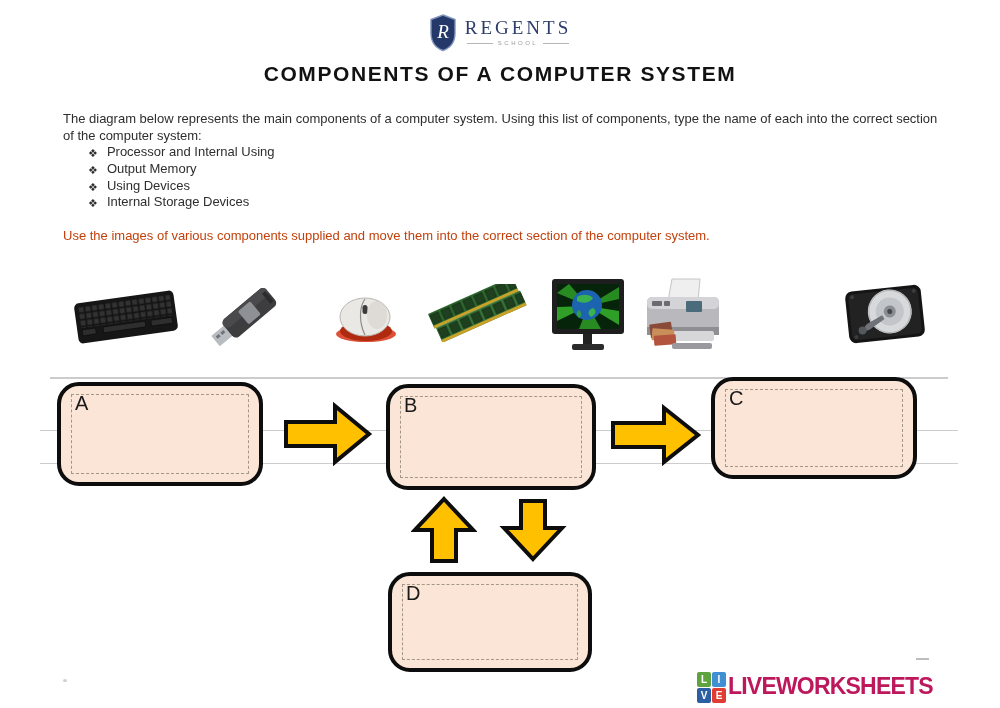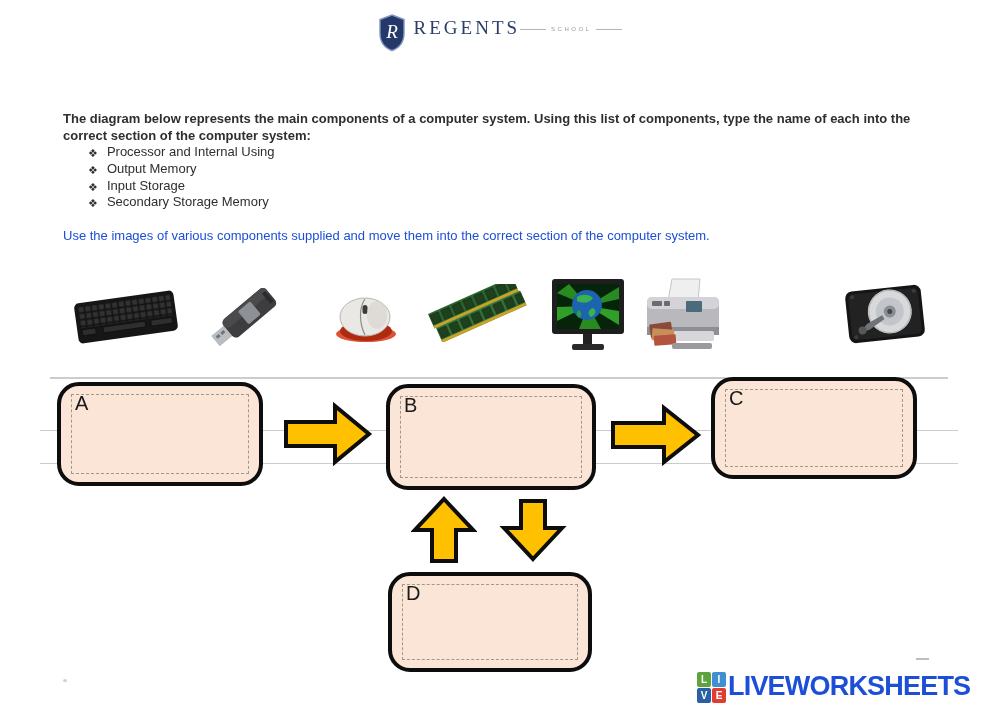--- a/index.html
+++ b/index.html
@@ -2,33 +2,33 @@
 <html><head>
 <meta charset="utf-8">
 <style>
   * { margin:0; padding:0; box-sizing:border-box; }
   body { background:#888; font-family:"Liberation Sans", sans-serif; }
   .page { position:relative; width:1000px; height:708px; background:#ffffff; margin:0 auto; overflow:hidden; }
 
   
   .school-logo { position:absolute; top:14px; left:0; right:0; display:flex; justify-content:center; align-items:flex-start; gap:8px; }
   .shield { width:28px; height:38px; }
-  .school-text { display:flex; flex-direction:row; align-items:center; padding-top:4px; }
+  .school-text { display:flex; flex-direction:column; align-items:center; padding-top:4px; }
   .school-name { font-family:"Liberation Serif", serif; font-size:19px; color:#2c3c6b; letter-spacing:3px; line-height:20px; }
   .school-subrow { display:flex; align-items:center; gap:5px; margin-top:2px; }
   .school-subrow .rule { width:26px; height:1px; background:#b5b5b5; }
   .school-sub { font-size:6px; color:#9a9a9a; letter-spacing:2.5px; }
 
   .page-title { position:absolute; top:62px; left:0; right:0; text-align:center; font-size:21px; font-weight:800; letter-spacing:1.6px; color:#121212; }
 
-  .intro { position:absolute; top:110px; left:63px; width:880px; font-size:13px; line-height:17px; color:#2e2e2e;font-weight:bold; }
+  .intro { position:absolute; top:110px; left:63px; width:880px; font-size:13px; line-height:17px; color:#2e2e2e; }
   .bullets { position:absolute; top:144px; left:88px; list-style:none; font-size:13px; color:#2e2e2e; }
   .bullets li { display:flex; gap:9px; line-height:16.8px; }
   .blt { font-size:11px; position:relative; top:1px; }
-  .move-note { position:absolute; top:228px; left:63px; width:880px; font-size:13px; color:#1d4ed8; }
+  .move-note { position:absolute; top:228px; left:63px; width:880px; font-size:13px; color:#c2410c; }
 
   
   .components-row { position:absolute; top:273px; left:0; width:1000px; height:90px; }
   .comp { position:absolute; cursor:grab; }
   .comp svg { display:block; width:100%; height:100%; }
 
   
   .hline { position:absolute; background:#cccccc; z-index:1; }
   .dropbox { position:absolute; background:#fbe5d6; border:4px solid #0d0d0d; border-radius:22px; z-index:2; }
   .dropbox .inner { position:absolute; left:10px; right:10px; top:8px; bottom:8px; border:1px dashed #a59786; }
@@ -37,21 +37,21 @@
   .arrow svg { display:block; width:100%; height:100%; }
 
   
   .page-dot { position:absolute; left:63px; top:679px; width:4px; height:3px; background:#cfcfcf; border-radius:50%; }
   .small-dash { position:absolute; left:916px; top:658px; width:13px; height:2px; background:#bdbdbd; }
   .lw-logo { position:absolute; left:697px; top:670px; display:flex; align-items:flex-start; }
   .lw-tiles { display:grid; grid-template-columns:14px 14px; grid-template-rows:15px 15px; gap:1px; margin-top:2px; }
   .lw-tile { display:flex; align-items:center; justify-content:center; color:#fff; font-size:10px; font-weight:bold; border-radius:2px; }
   .tile-l { background:#5fa33f; } .tile-i { background:#3f8fd2; }
   .tile-v { background:#2b5fa3; } .tile-e { background:#e03c31; }
-  .lw-word { font-size:27px; font-weight:800; color:#1d4ed8; letter-spacing:-0.8px; line-height:32px; margin-left:2px; }
+  .lw-word { font-size:23px; font-weight:800; color:#be185d; letter-spacing:-0.8px; line-height:32px; margin-left:2px; }
 </style>
 </head>
 <body>
 
 <div class="page">
 
   <div class="school-logo">
     <svg class="shield" viewBox="0 0 28 38">
       <path d="M14 1 L26 5.5 V19 C26 28.5 21 34 14 36.5 C7 34 2 28.5 2 19 V5.5 Z" fill="#24386a" stroke="#8194bd" stroke-width="1.4"></path>
       <text x="14" y="24" text-anchor="middle" font-family="Liberation Serif, serif" font-style="italic" font-size="19" fill="#ffffff">R</text>
@@ -59,38 +59,39 @@
     <div class="school-text">
       <div class="school-name">REGENTS</div>
       <div class="school-subrow">
         <span class="rule"></span>
         <span class="school-sub">SCHOOL</span>
         <span class="rule"></span>
       </div>
     </div>
   </div>
 
+  <div class="page-title">COMPONENTS OF A COMPUTER SYSTEM</div>
 
   <div class="intro">The diagram below represents the main components of a computer system. Using this list of components, type the name of each into the correct section of the computer system:</div>
   <ul class="bullets">
     <li>
         <span class="blt">❖</span>
         <span>Processor and Internal Using</span>
       </li>
     <li>
         <span class="blt">❖</span>
         <span>Output Memory</span>
       </li>
     <li>
         <span class="blt">❖</span>
-        <span>Input Storage</span>
-      </li>
-    <li>
-        <span class="blt">❖</span>
-        <span>Secondary Storage Memory</span>
+        <span>Using Devices</span>
+      </li>
+    <li>
+        <span class="blt">❖</span>
+        <span>Internal Storage Devices</span>
       </li>
   </ul>
   <div class="move-note">Use the images of various components supplied and move them into the correct section of the computer system.</div>
 
   <div class="components-row">
 
     <div class="comp" style="left:73px; top:13px; width:106px; height:62px;">
       <svg viewBox="0 0 110 62">
         <defs>
             <pattern id="keys" width="7" height="7" patternUnits="userSpaceOnUse">

